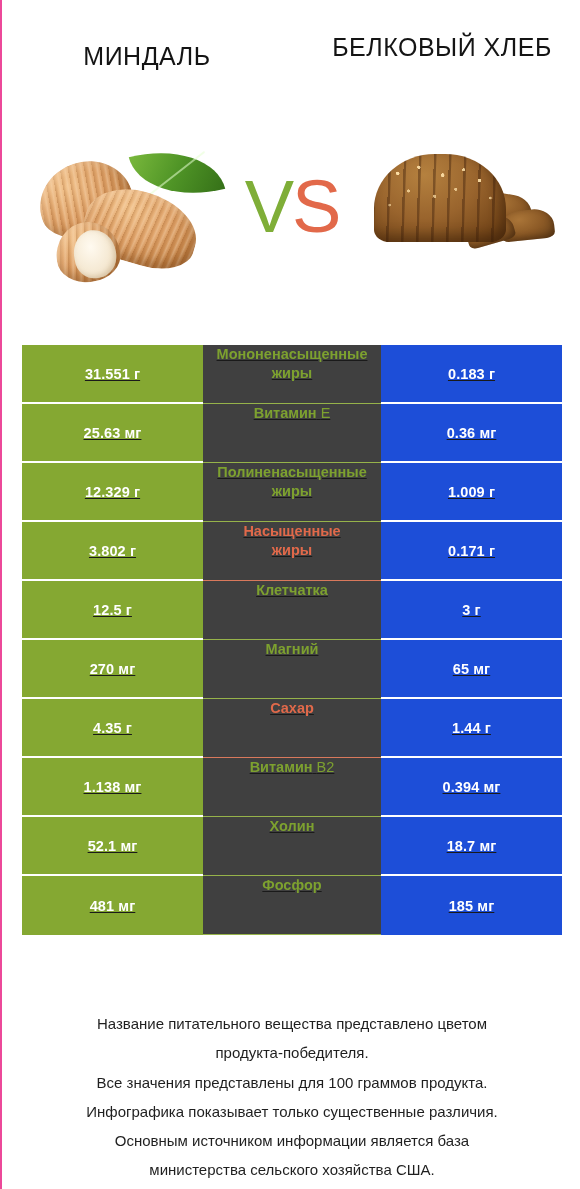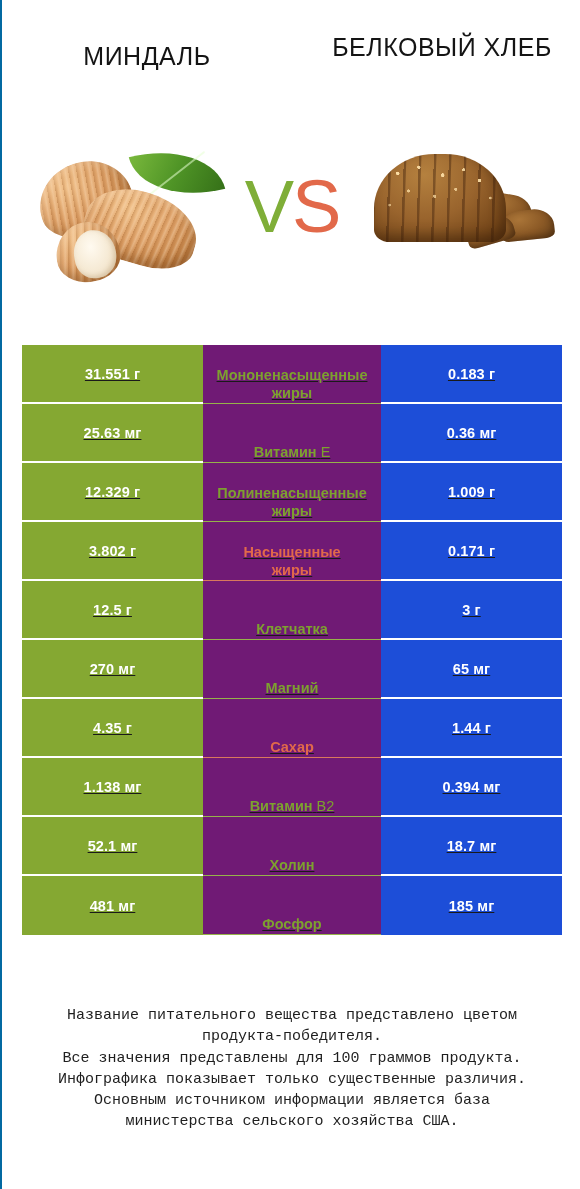--- a/index.html
+++ b/index.html
@@ -14,21 +14,21 @@
     font-family: "Liberation Sans", "DejaVu Sans", sans-serif;
     color: #1a1a1a;
     overflow: hidden;
     position: relative;
   }
   .page {
     position: relative;
     width: 580px;
     height: 1189px;
     box-sizing: border-box;
-    border-left: 2px solid #0369a1;
+    border-left: 2px solid #ec4899;
     background: #ffffff;
   }
 
   
   .header {
     position: absolute;
     top: 0; left: 0;
     width: 580px;
     height: 110px;
   }
@@ -186,23 +186,23 @@
   .cell-left  { background: #85a832; }
   .cell-right { background: #1d4ed8; }
   .row:last-child .cell-left,
   .row:last-child .cell-right { border-bottom: none; }
 
   .cell-mid {
     flex: 1 1 auto;
     width: 178px;
     position: relative;
     display: flex;
-    align-items: flex-end;
+    align-items: flex-start;
     justify-content: center;
-    background: #701a75;
+    background: #404040;
     box-sizing: border-box;
     border-bottom: 1px solid #96b34a;
     z-index: 1;
   }
   .row.loser-red .cell-mid { border-bottom-color: #d9795c; }
   .row:last-child .cell-mid { border-bottom: 1px solid #96b34a; }
 
   .nutrient {
     font-size: 14.5px;
     font-weight: 700;
@@ -219,21 +219,21 @@
   .footer {
     position: absolute;
     left: 30px;
     top: 1005px;
     width: 520px;
     text-align: center;
     font-size: 15px;
     line-height: 1.42;
     color: #1f1f1f;
   }
-  .footer p { margin: 0; font-family: Liberation Mono, monospace; }
+  .footer p { margin: 8px; }
 </style>
 </head>
 <body>
 
 <div class="page">
 
   <div class="header">
     <div class="title title-left">МИНДАЛЬ</div>
     <div class="title title-right">БЕЛКОВЫЙ ХЛЕБ</div>
   </div>

